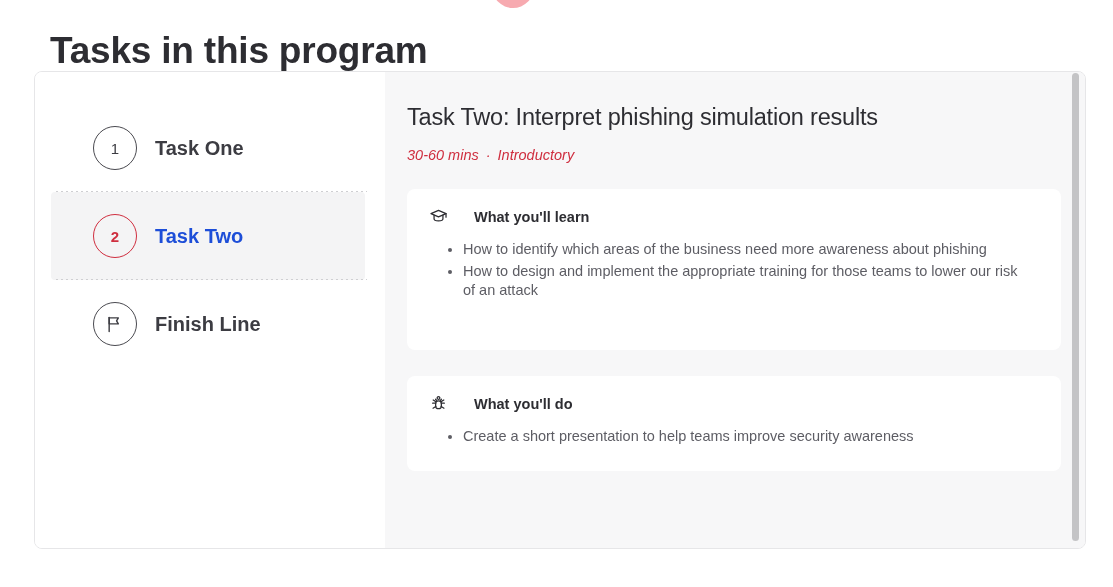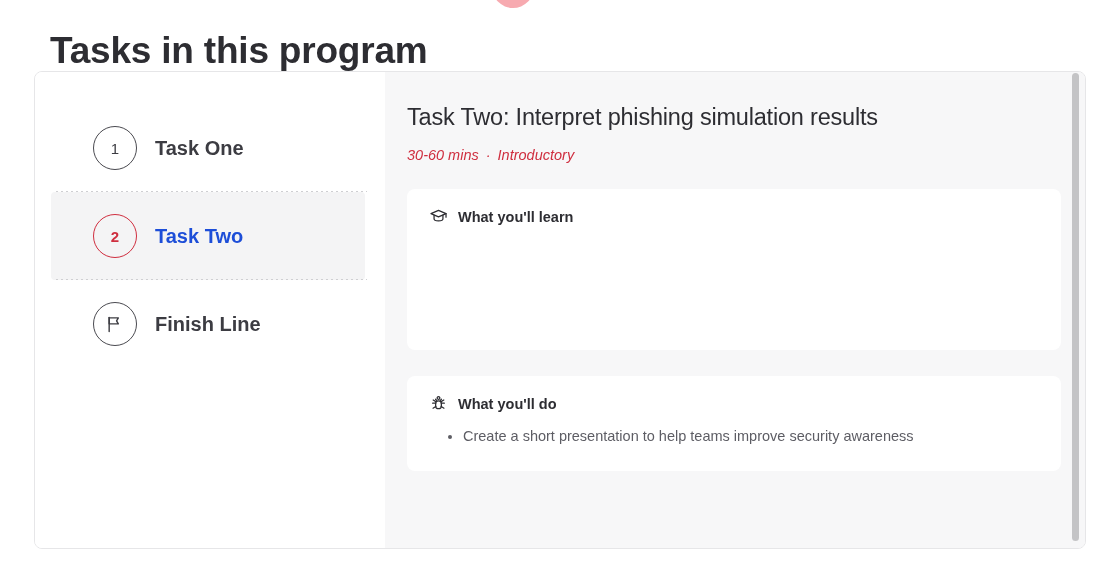--- a/index.html
+++ b/index.html
@@ -134,21 +134,21 @@
     margin-top: 26px;
     background: #ffffff;
     border-radius: 8px;
     padding: 18px 22px 22px 22px;
   }
   .info-card.learn { height: 161px; }
 
   .info-card-head {
     display: flex;
     align-items: center;
-    gap: 10px;
+    gap: 26px;
     color: #2d2d32;
     font-size: 14.5px;
     font-weight: bold;
   }
   .info-icon { width: 19px; height: 19px; display: block; color: #2d2d32; }
 
   .info-list {
     margin: 14px 0 0 0;
     padding-left: 34px;
     color: #5d5d64;
@@ -219,20 +219,24 @@
 
       <div class="info-card learn">
         <div class="info-card-head">
           <svg class="info-icon" viewBox="0 0 24 24" fill="none" stroke="#2d2d32" stroke-width="1.6" stroke-linecap="round" stroke-linejoin="round">
             <path d="M2.5 8.3 12 4.2l9.5 4.1L12 12.4z"></path>
             <path d="M6.4 10.3v4.4c0 1.5 2.5 2.7 5.6 2.7s5.6-1.2 5.6-2.7v-4.4"></path>
             <path d="M21.5 8.3v4.6"></path>
           </svg>
           <span>What you'll learn</span>
         </div>
+        <ul class="info-list">
+          <li>How to identify which areas of the business need more awareness about phishing</li>
+          <li>How to design and implement the appropriate training for those teams to lower our risk of an attack</li>
+        </ul>
       </div>
 
       <div class="info-card do">
         <div class="info-card-head">
           <svg class="info-icon" viewBox="0 0 24 24" fill="none" stroke="#2d2d32" stroke-width="1.6" stroke-linecap="round" stroke-linejoin="round">
             <rect x="8.4" y="8.6" width="7.2" height="10" rx="3.6"></rect>
             <path d="M12 3.3a1.7 1.7 0 1 0 0 3.4 1.7 1.7 0 0 0 0-3.4z"></path>
             <path d="M9.6 8.1 8.3 6.6M14.4 8.1l1.3-1.5"></path>
             <path d="M8.4 11.6H4.6M15.6 11.6h3.8"></path>
             <path d="M8.6 15.7 5.1 17.9M15.4 15.7l3.5 2.2"></path>

